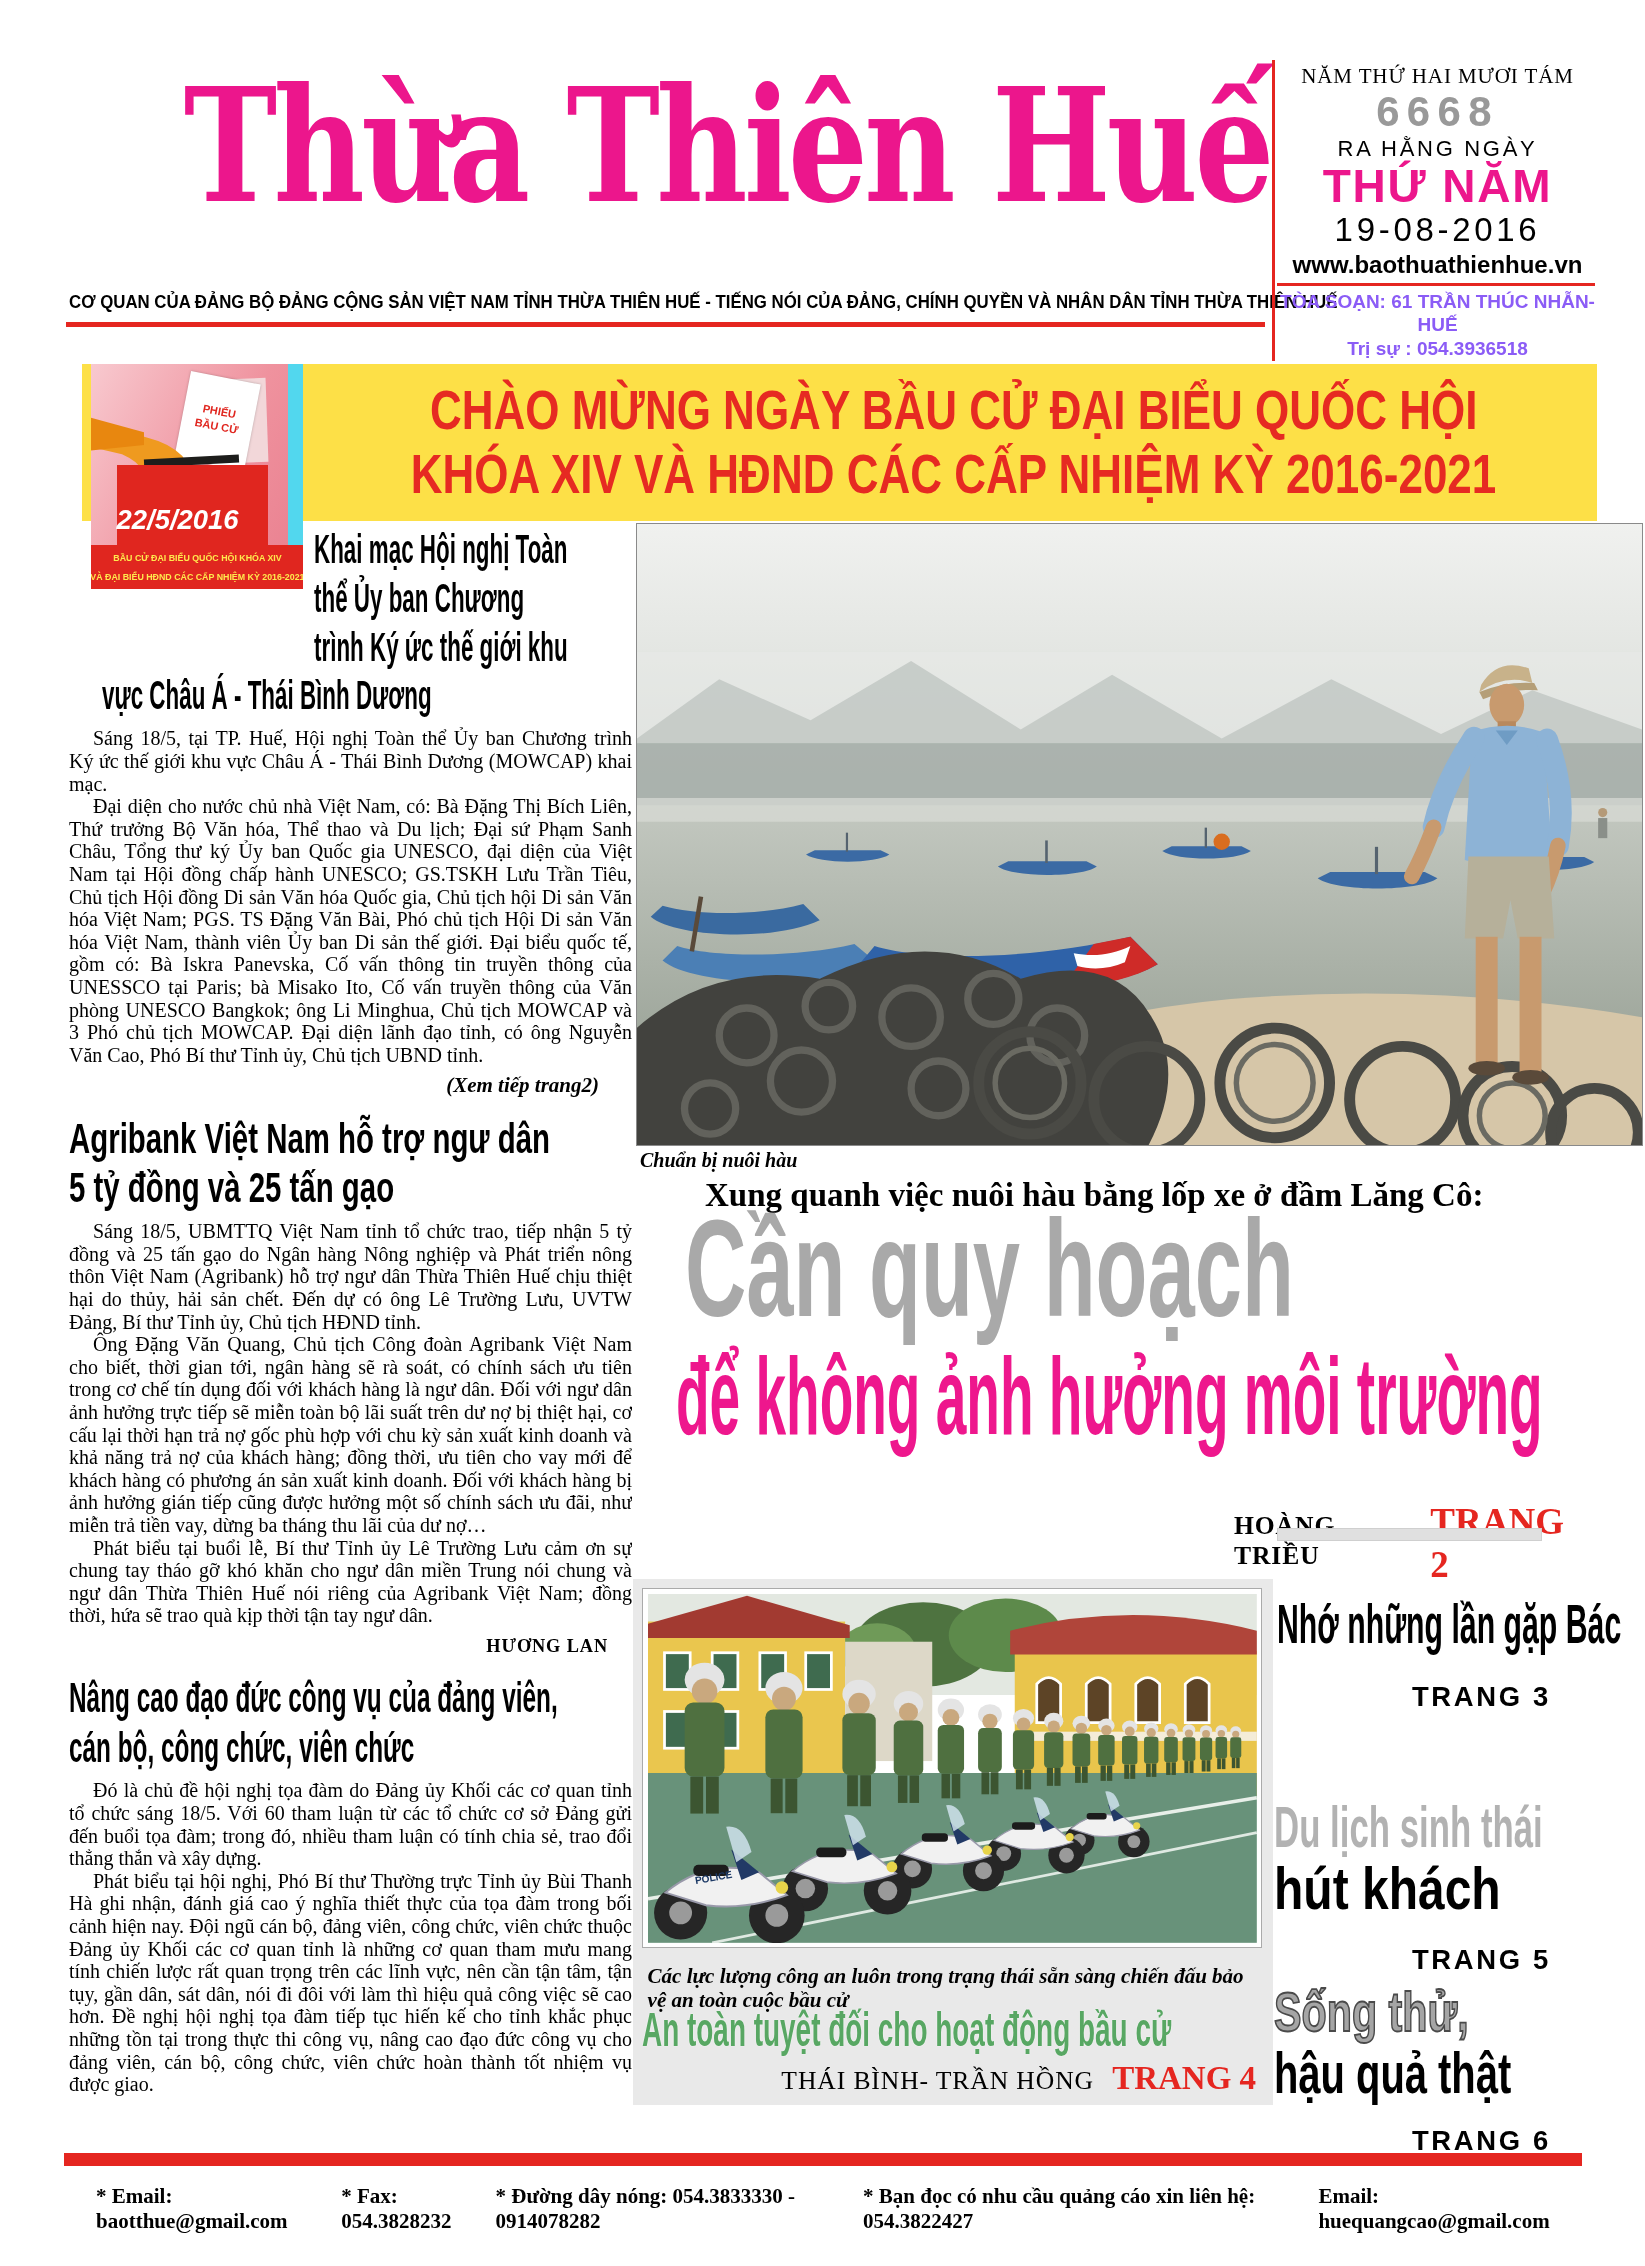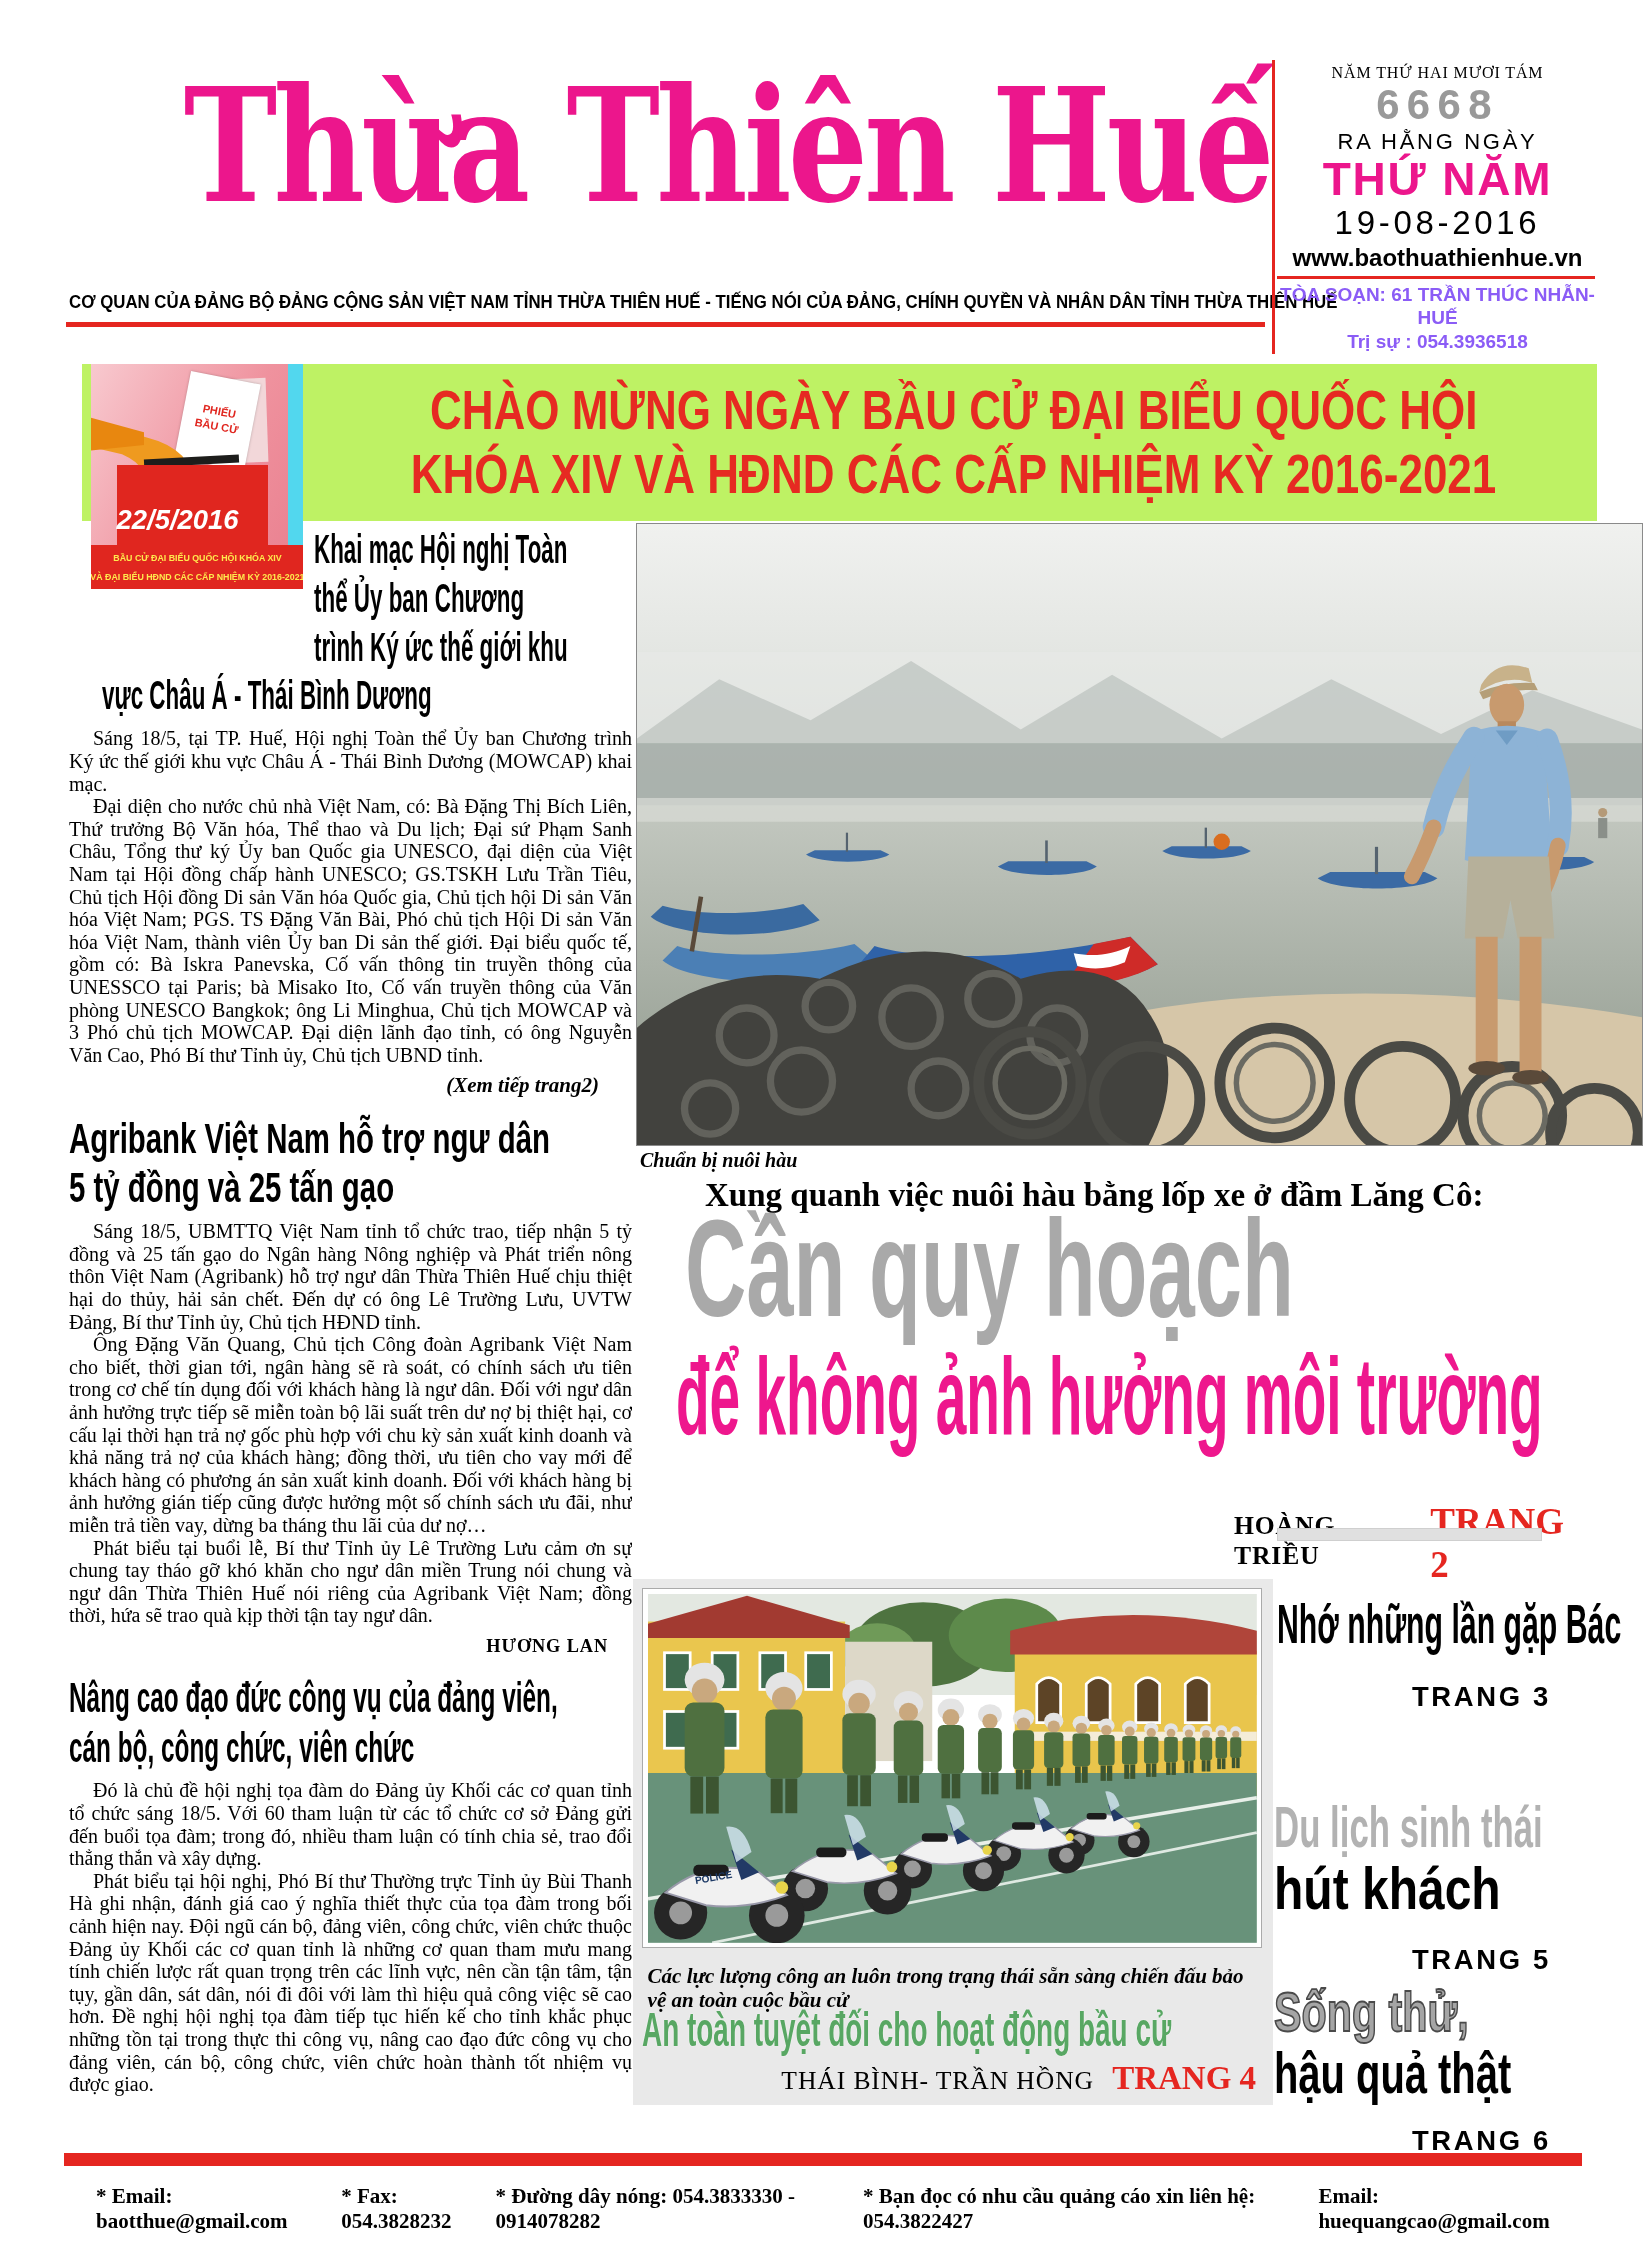--- a/index.html
+++ b/index.html
@@ -8,31 +8,31 @@
 
   
   .masthead-title{position:absolute;left:64px;top:48px;width:1197px;text-align:center;
       font-family:"DejaVu Serif",serif;font-weight:bold;font-size:157px;line-height:1.25;
       color:#ec168c;letter-spacing:-4.6px;transform:scaleX(.8);transform-origin:50% 50%;white-space:nowrap;}
   .tagline{position:absolute;left:69px;top:291px;font-family:"Liberation Sans",sans-serif;
       font-weight:bold;font-size:18.3px;white-space:nowrap;transform:scaleX(.92);transform-origin:left;}
   .rule-red-top{position:absolute;left:66px;top:322px;width:1199px;height:4.6px;background:#e52620;}
   .infobox{position:absolute;left:1272px;top:60px;width:325px;border-left:3.7px solid #e52620;
       text-align:center;font-family:"Liberation Sans",sans-serif;}
-  .info-year{font-family:"Liberation Serif",serif;font-size:16px;letter-spacing:0.9px;margin-top:3.7px;}
+  .info-year{font-family:"Liberation Serif",serif;font-size:21px;letter-spacing:0.9px;margin-top:3.7px;}
   .info-issue{font-weight:bold;font-size:42px;color:#999;letter-spacing:7.3px;line-height:1.08;}
   .info-freq{font-size:22px;letter-spacing:2.7px;margin-top:1.8px;}
   .info-day{font-weight:bold;font-size:46px;color:#ec168c;letter-spacing:1.8px;line-height:1.05;}
   .info-date{font-size:33px;letter-spacing:3.7px;line-height:1.12;margin-top:1.8px;}
   .info-site{font-weight:bold;font-size:24px;margin-top:1.8px;}
   .info-rule{height:2.7px;background:#e52620;margin:4.6px 5.5px 3.7px 1.8px;}
   .info-addr,.info-phone{color:#8b5cf6;font-weight:bold;font-size:19px;line-height:1.25;}
 
   
-  .banner{position:absolute;left:82px;top:364px;width:1515px;height:157px;background:#bef264;}
+  .banner{position:absolute;left:82px;top:364px;width:1515px;height:157px;background:#fde047;}
   .banner-text{position:absolute;left:233px;right:5.5px;top:0;bottom:0;display:flex;
       flex-direction:column;justify-content:center;align-items:center;gap:3.7px;}
   .banner-line{font-family:"Liberation Sans",sans-serif;font-weight:bold;color:#e62a22;
       font-size:55px;white-space:nowrap;display:inline-block;transform:scaleX(.8);line-height:1.1;}
 
   
   .ballot{position:absolute;left:91px;top:364px;width:212px;height:225px;
       background:linear-gradient(118deg,#f8c9cf 0%,#ef929e 55%,#e97e8e 100%);overflow:hidden;}
   .ballot-cyan{position:absolute;right:0;top:0;width:14.6px;height:100%;background:#52d7ee;}
   .ballot-paper2{position:absolute;left:108px;top:14.6px;width:68px;height:84px;background:#f2d7d9;transform:rotate(-2deg);}

